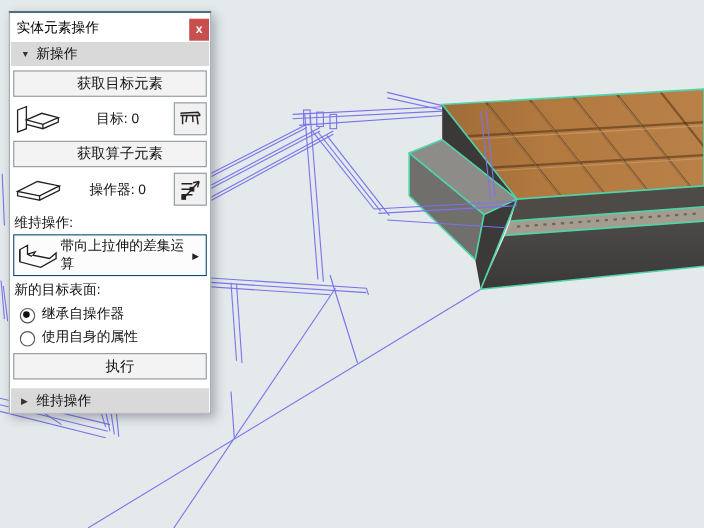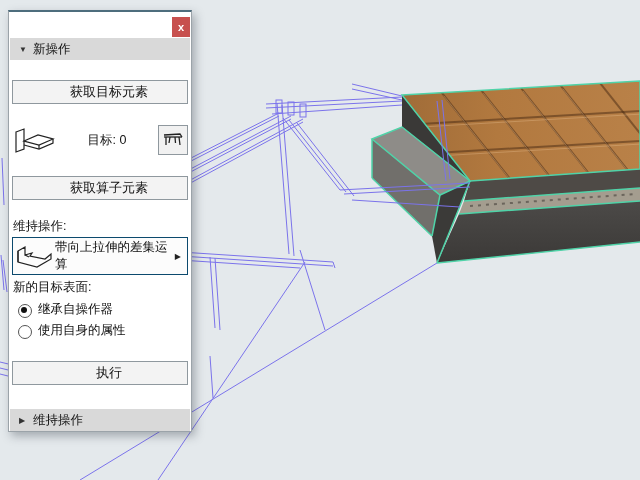--- a/index.html
+++ b/index.html
@@ -19,21 +19,21 @@
   .closebtn{
     position:absolute;right:1px;top:5px;width:18px;height:20px;
     background:#c7504e;color:#fff;border:none;font-size:11px;font-weight:bold;
     line-height:20px;text-align:center;padding:0;cursor:pointer;
   }
   .sec{height:22px;background:#d9d9d9;display:flex;align-items:center;padding-left:9px;margin:0 1px;}
   .tri{font-size:8px;color:#333;width:14px;}
   .sec-label{font-size:12.5px;color:#111;}
   .body{padding:2px 3px 3px 3px;}
   .wide{
-    display:block;width:100%;height:24px;margin:18px 0;
+    display:block;width:100%;height:24px;margin:2px 0;
     border:1px solid #8f989e;background:#f3f3f3;font-size:13px;color:#111;
     font-family:inherit;cursor:pointer;padding-left:24px;
   }
   .row{display:flex;align-items:center;height:36px;}
   .bigicon{width:44px;height:30px;flex:0 0 44px;}
   .rowtext{flex:1;text-align:center;font-size:12.5px;}
   .iconbtn{
     width:30px;height:30px;flex:0 0 30px;border:1px solid #8f989e;background:#f1f1f1;
     display:flex;align-items:center;justify-content:center;padding:0;cursor:pointer;
   }
@@ -183,20 +183,21 @@
         <line x1="344" y1="194" x2="470" y2="187"></line>
         <line x1="352" y1="200" x2="460" y2="207"></line>
         <line x1="437" y1="101" x2="446" y2="181"></line>
         <line x1="442" y1="100" x2="450" y2="179"></line>
       </g>
     </g>
   </svg>
 
   <div class="panel">
     <div class="titlebar">
+      <span class="title">实体元素操作</span>
       <button class="closebtn">x</button>
     </div>
 
     <div class="sec">
       <span class="tri">▼</span>
       <span class="sec-label">新操作</span>
     </div>
 
     <div class="body">
       <button class="wide">获取目标元素</button>
@@ -221,20 +222,44 @@
             <path d="M4 8 L4 16"></path>
             <path d="M8 8 L7 14"></path>
             <path d="M17 8 L18 16"></path>
             <path d="M13 8 L13.5 14"></path>
           </svg>
         </button>
       </div>
 
       <button class="wide">获取算子元素</button>
 
+      <div class="row">
+        <span class="bigicon">
+          <svg class="g" width="44" height="30" viewBox="0 0 44 30" stroke="#222" stroke-width="1.2" fill="none">
+            <path d="M4 17 L22 8 L42 12 L24 21 Z"></path>
+            <path d="M4 17 L4 21 L24 25 L24 21"></path>
+            <path d="M24 25 L42 16 L42 12"></path>
+          </svg>
+        </span>
+        <span class="rowtext">
+          <span>操作器:</span>
+          <span>0</span>
+        </span>
+        <button class="iconbtn">
+          <svg class="g" width="22" height="22" viewBox="0 0 22 22" stroke="#222" stroke-width="1.3" fill="none">
+            <path d="M3 6 H13"></path>
+            <path d="M3 11 H13"></path>
+            <path d="M3 16 H13"></path>
+            <path d="M5 19 L19 4"></path>
+            <path d="M19 4 L13.5 5.2 M19 4 L17.6 9.4"></path>
+            <rect x="3.5" y="17" width="3" height="3" fill="#222"></rect>
+            <rect x="11" y="9.5" width="3" height="3" fill="#222"></rect>
+          </svg>
+        </button>
+      </div>
 
       <div class="lbl">维持操作:</div>
 
       <div class="dropdown">
         <span class="bigicon">
           <svg class="g" width="40" height="28" viewBox="0 0 40 28" stroke="#222" stroke-width="1.2" fill="none">
             <path d="M3 9 L10 5 L10 13 L17 11 L15 14 L30 17 L36 12 L36 17 L22 25 L3 20 Z"></path>
             <path d="M3 9 L3 20"></path>
             <path d="M10 13 L14 15"></path>
           </svg>

